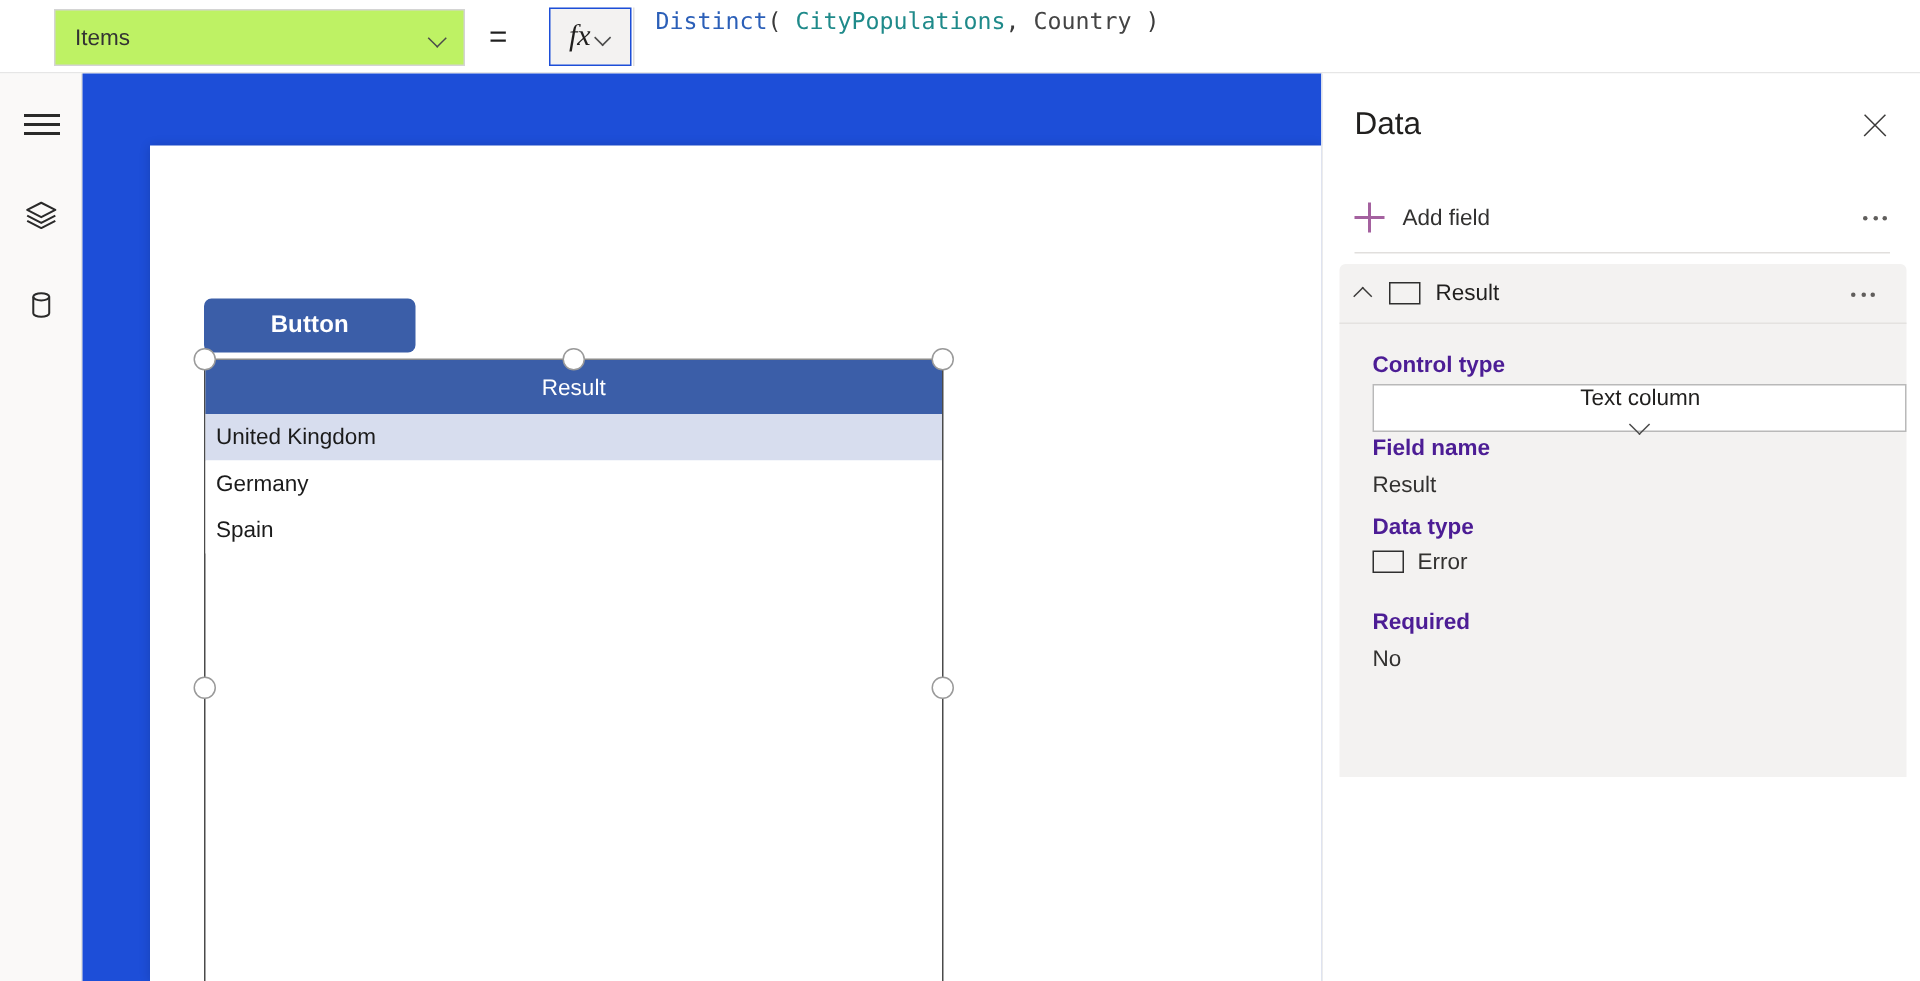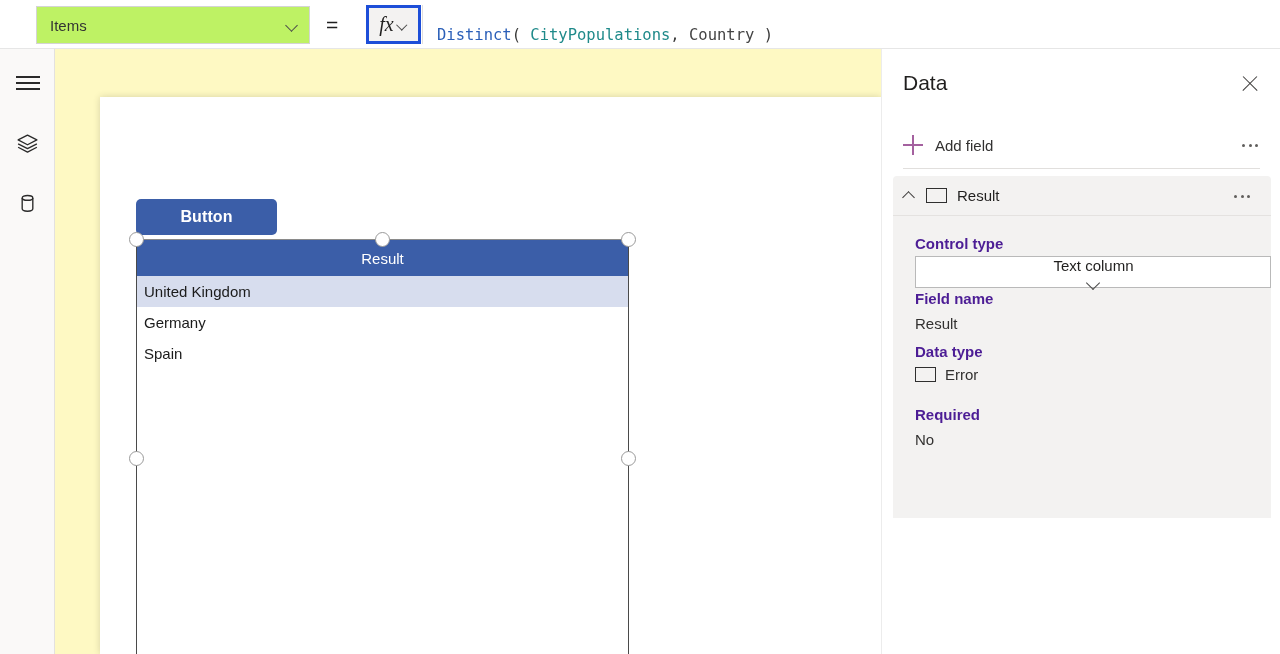--- a/index.html
+++ b/index.html
@@ -48,41 +48,41 @@
   #equals-sign {
     position: absolute; left: 326px; top: 12px;
     font-size: 21px; color: #1f1f1f;
     font-weight: 400;
     line-height: 26px;
   }
   #fx-button {
     position: absolute; left: 366px; top: 5px;
     width: 55px; height: 39px;
     background: #f3f2f1;
-    border: 3px solid #1d4ed8;
+    border: 1px solid #1d4ed8;
     display: flex; align-items: center; justify-content: center;
     gap: 3px; cursor: pointer;
   }
   #fx-button .fx-glyph {
     font-family: "Liberation Serif", serif;
     font-style: italic;
     font-size: 20px;
     color: #201f1e;
   }
   #fx-button .chev-down { width: 11px; height: 7px; }
   #fx-button .chev-down::before {
     width: 6.5px; height: 6.5px;
     border-right-width: 1.2px; border-bottom-width: 1.2px;
   }
   #formula-input {
     position: absolute; left: 422px; top: 5px;
     right: 0; height: 39px;
     border-left: 1px solid #e1dfdd;
     background: #ffffff;
-    display: flex; align-items: flex-end;
+    display: flex; align-items: flex-start;
     padding-left: 14px;
     font-family: "DejaVu Sans Mono", monospace;
     font-size: 15.5px;
     white-space: pre;
     cursor: text;
   }
   .tok-fn    { color: #2b5fb8; }
   .tok-table { color: #1f8a8a; }
   .tok-punct { color: #3b3b3b; }
   .tok-col   { color: #444444; }
@@ -109,21 +109,21 @@
     background: #2a2a2a; display: block;
   }
   .ic-hamburger i:nth-child(1) { top: 1px; }
   .ic-hamburger i:nth-child(2) { top: 7px; }
   .ic-hamburger i:nth-child(3) { top: 13px; }
 
   
   #canvas-area {
     position: absolute; left: 55px; top: 49px;
     width: 826px; height: 605px;
-    background: #fef9c3;
+    background: #1d4ed8;
     overflow: hidden;
   }
   #app-screen {
     position: absolute; left: 45px; top: 48px;
     width: 781px; height: 557px;
     background: #ffffff;
     box-shadow: 0 0 7px rgba(0,0,0,0.16);
   }
 
   

